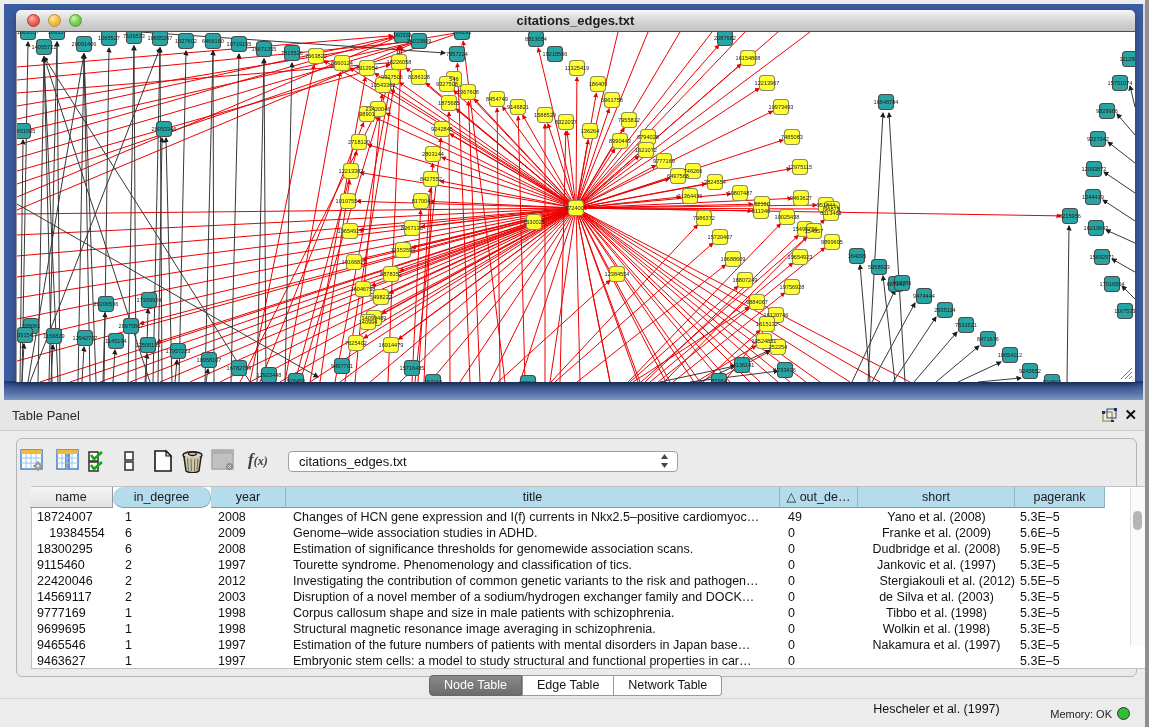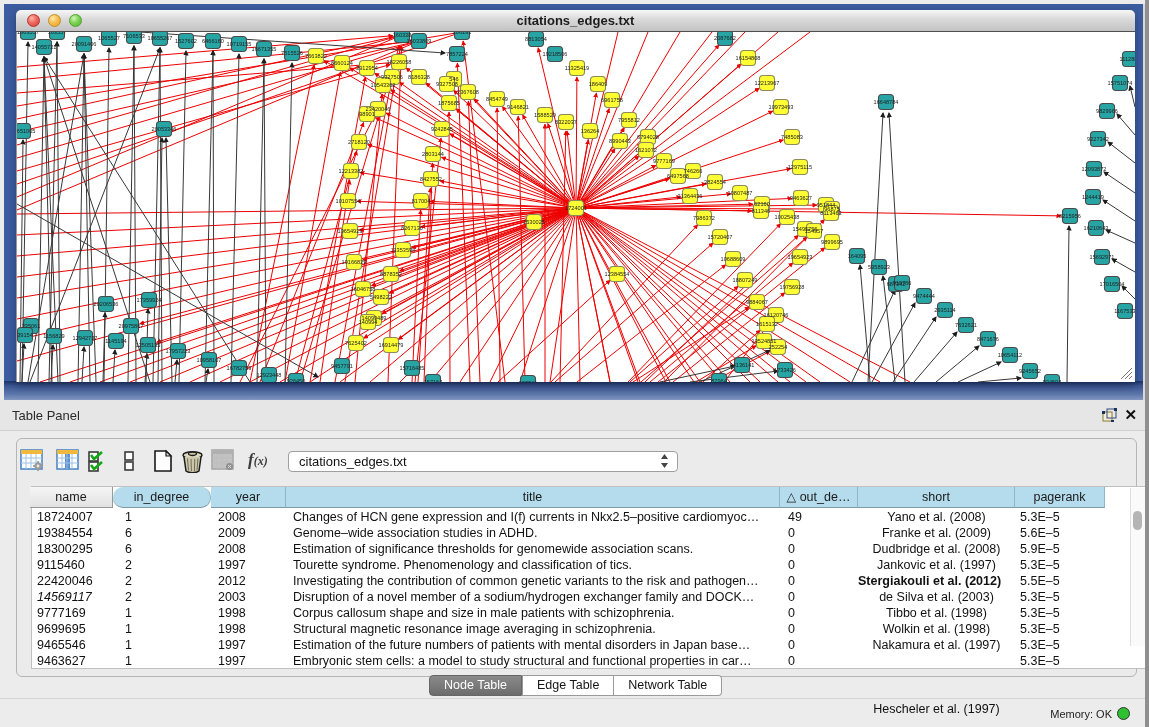--- a/index.html
+++ b/index.html
@@ -708,21 +708,21 @@
           <div class="tr">
             <div class="td" style="left:5px;width:80px;">18724007</div>
             <div class="td" style="left:93px;width:95px;">1</div>
             <div class="td" style="left:186px;width:70px;">2008</div>
             <div class="td" style="left:261px;width:490px;">Changes of HCN gene expression and I(f) currents in Nkx2.5–positive cardiomyoc…</div>
             <div class="td" style="left:756px;width:60px;">49</div>
             <div class="td" style="left:826px;width:157px;text-align:center;">Yano et al. (2008)</div>
             <div class="td" style="left:988px;width:90px;">5.3E–5</div>
           </div>
           <div class="tr">
-            <div class="td" style="left:5px;width:80px;">19384554</div>
+            <div class="td" style="left:5px;width:80px;text-align:center;">19384554</div>
             <div class="td" style="left:93px;width:95px;">6</div>
             <div class="td" style="left:186px;width:70px;">2009</div>
             <div class="td" style="left:261px;width:490px;">Genome–wide association studies in ADHD.</div>
             <div class="td" style="left:756px;width:60px;">0</div>
             <div class="td" style="left:826px;width:157px;text-align:center;">Franke et al. (2009)</div>
             <div class="td" style="left:988px;width:90px;">5.6E–5</div>
           </div>
           <div class="tr">
             <div class="td" style="left:5px;width:80px;">18300295</div>
             <div class="td" style="left:93px;width:95px;">6</div>
@@ -740,25 +740,25 @@
             <div class="td" style="left:756px;width:60px;">0</div>
             <div class="td" style="left:826px;width:157px;text-align:center;">Jankovic et al. (1997)</div>
             <div class="td" style="left:988px;width:90px;">5.3E–5</div>
           </div>
           <div class="tr">
             <div class="td" style="left:5px;width:80px;">22420046</div>
             <div class="td" style="left:93px;width:95px;">2</div>
             <div class="td" style="left:186px;width:70px;">2012</div>
             <div class="td" style="left:261px;width:490px;">Investigating the contribution of common genetic variants to the risk and pathogen…</div>
             <div class="td" style="left:756px;width:60px;">0</div>
-            <div class="td" style="left:826px;width:157px;text-align:left;font-weight:bold;">Stergiakouli et al. (2012)</div>
+            <div class="td" style="left:826px;width:157px;text-align:right;">Stergiakouli et al. (2012)</div>
             <div class="td" style="left:988px;width:90px;">5.5E–5</div>
           </div>
           <div class="tr">
-            <div class="td" style="left:5px;width:80px;font-style:italic;">14569117</div>
+            <div class="td" style="left:5px;width:80px;">14569117</div>
             <div class="td" style="left:93px;width:95px;">2</div>
             <div class="td" style="left:186px;width:70px;">2003</div>
             <div class="td" style="left:261px;width:490px;">Disruption of a novel member of a sodium/hydrogen exchanger family and DOCK…</div>
             <div class="td" style="left:756px;width:60px;">0</div>
             <div class="td" style="left:826px;width:157px;text-align:center;">de Silva et al. (2003)</div>
             <div class="td" style="left:988px;width:90px;">5.3E–5</div>
           </div>
           <div class="tr">
             <div class="td" style="left:5px;width:80px;">9777169</div>
             <div class="td" style="left:93px;width:95px;">1</div>

